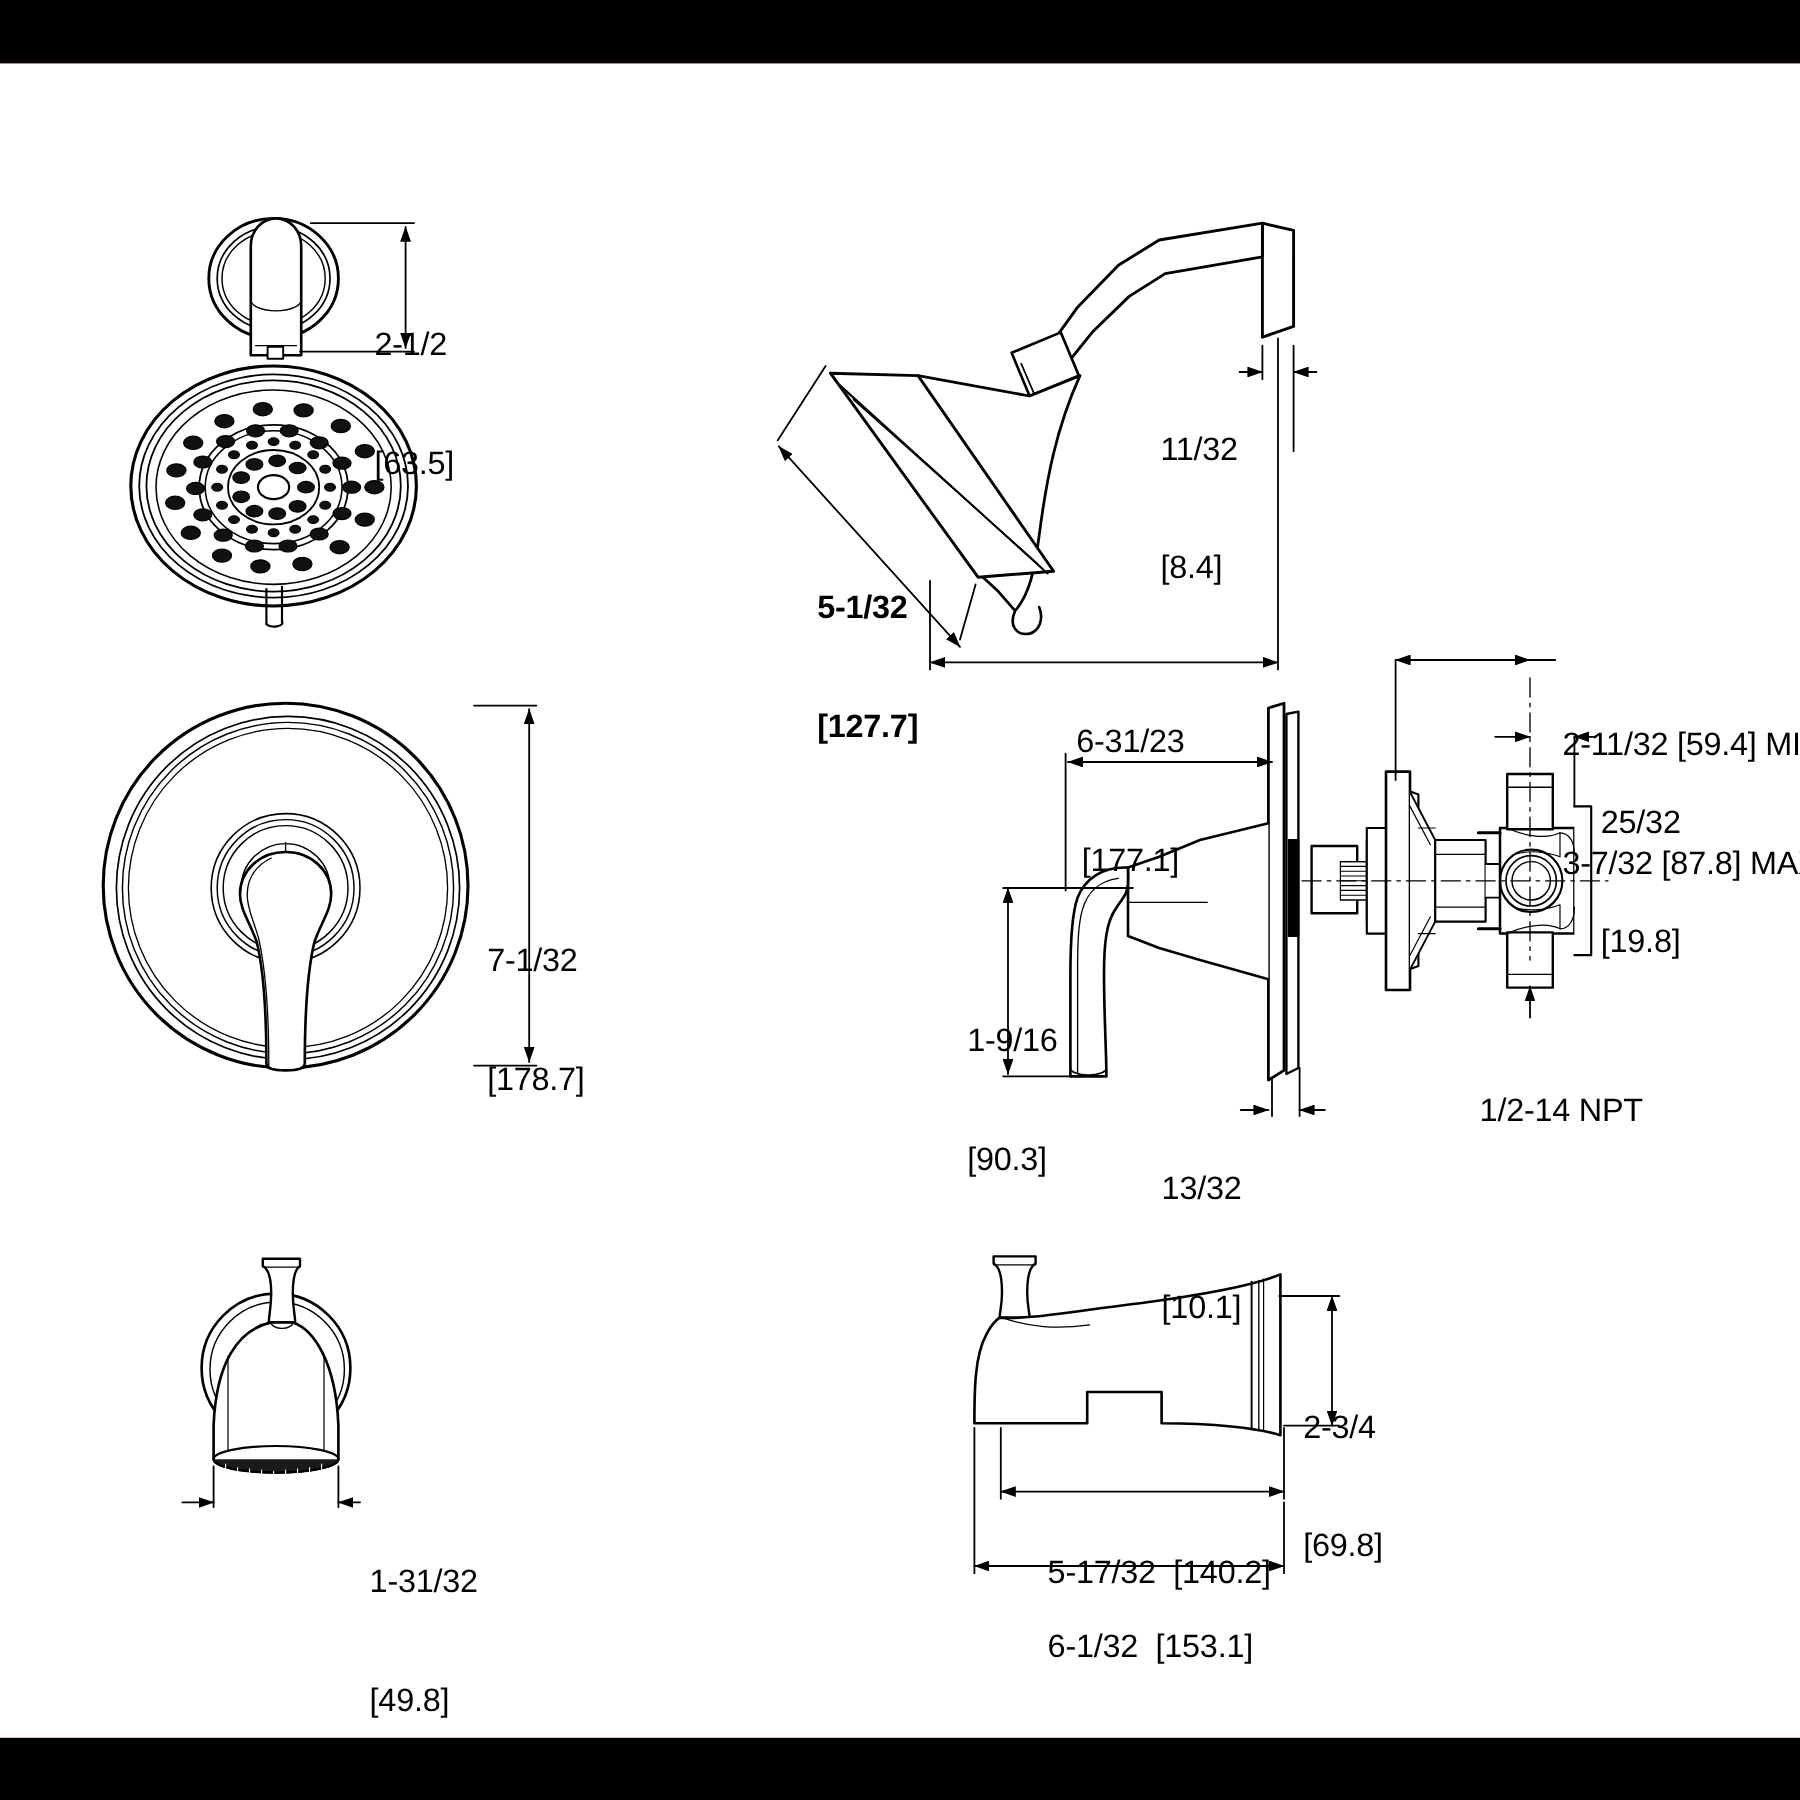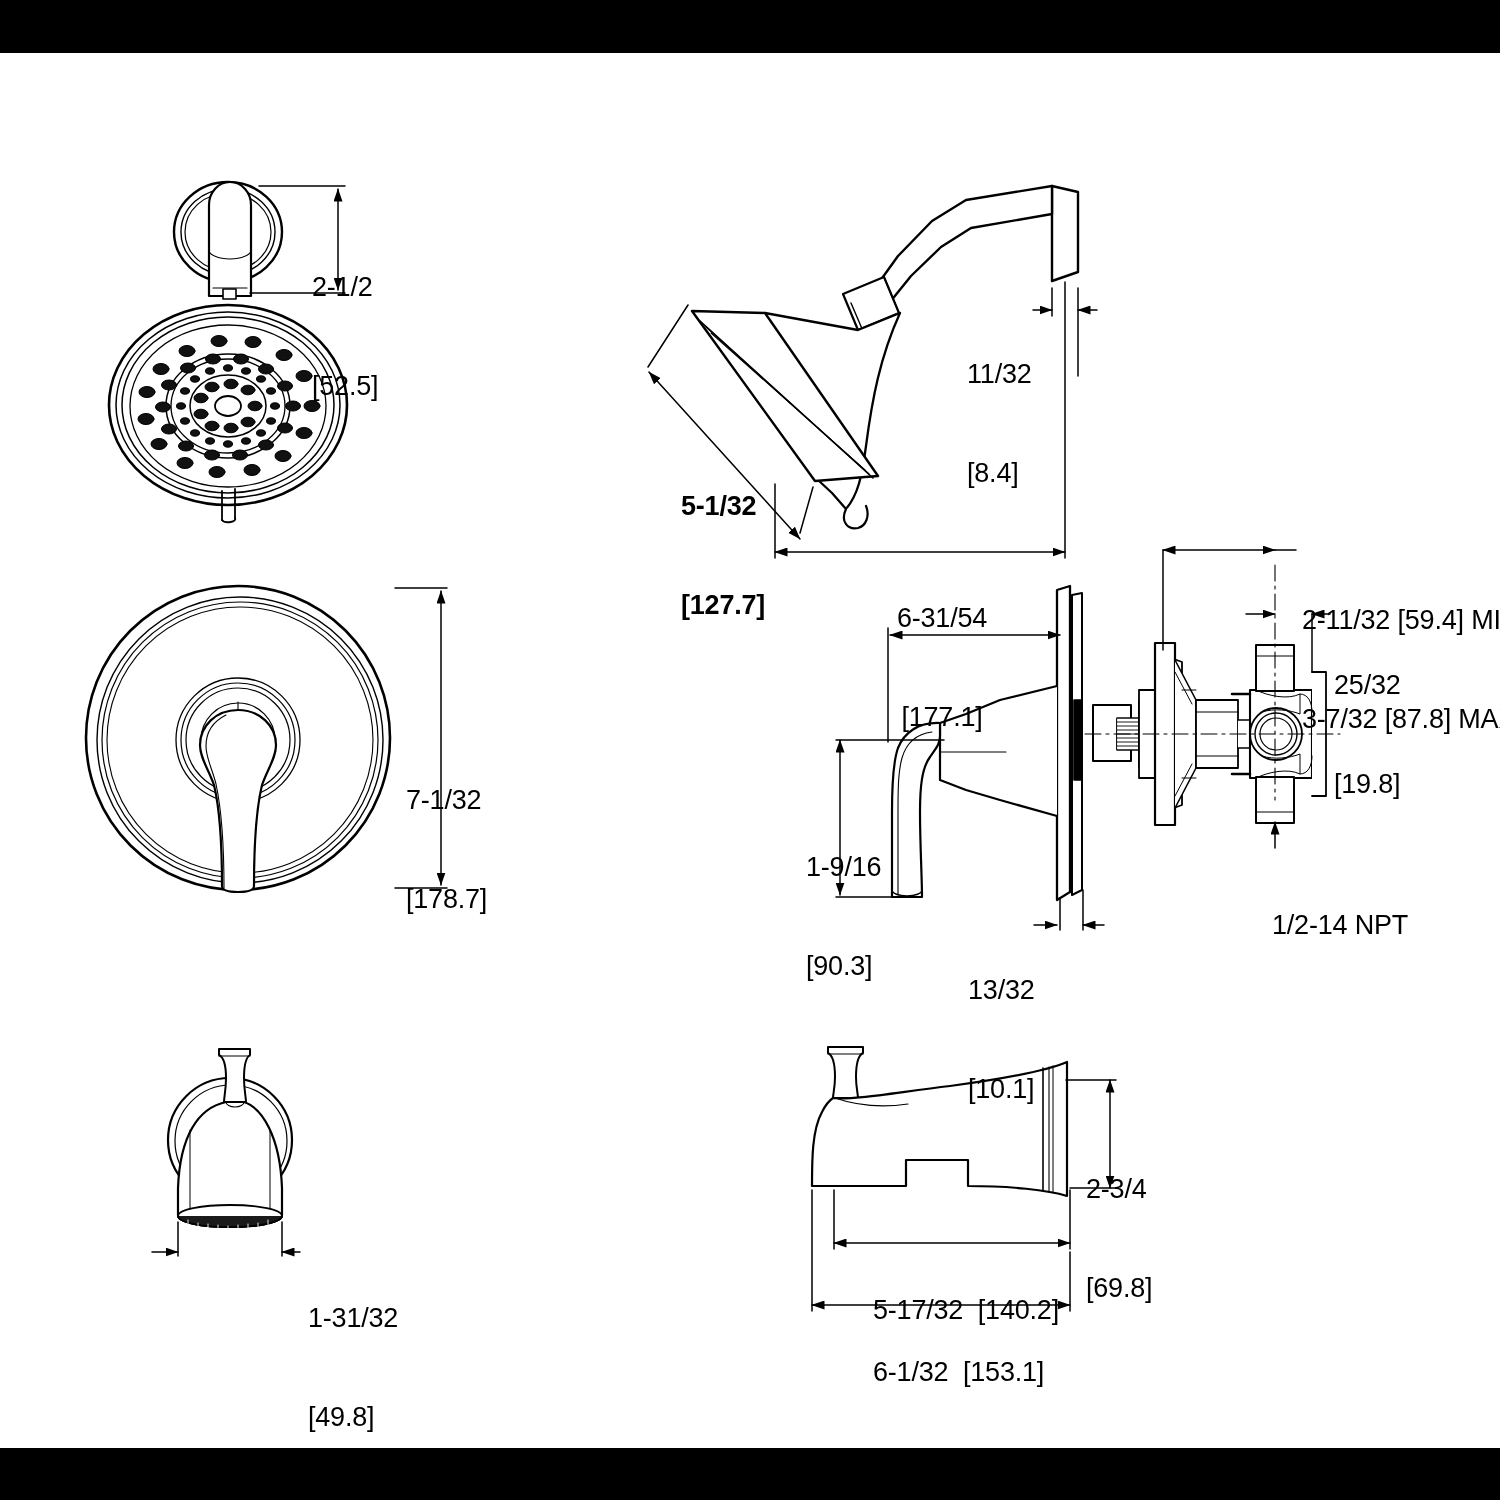--- a/index.html
+++ b/index.html
@@ -385,35 +385,35 @@
           <path d="M812,1190 L812,1311"></path>
           <path d="M1070,1252 L1070,1311"></path>
         </g>
       </g>
 
     </g>
   </svg>
 
   <div class="dimtext" style="left:312px; top:205px;">
     <div>2-1/2</div>
-    <div>[52.5]</div>
+    <div>[63.5]</div>
   </div>
 
   <div class="dimtext" style="left:967px; top:292px;">
     <div>11/32</div>
     <div>[8.4]</div>
   </div>
 
   <div class="dimtext" style="left:681px; top:424px;font-weight:bold;">
     <div>5-1/32</div>
     <div>[127.7]</div>
   </div>
 
   <div class="dimtext" style="left:872px; top:536px; text-align:center; width:140px;">
-    <div>6-31/54</div>
+    <div>6-31/23</div>
     <div>[177.1]</div>
   </div>
 
   <div class="dimtext" style="left:406px; top:718px;">
     <div>7-1/32</div>
     <div>[178.7]</div>
   </div>
 
 
   <div class="dimtext" style="left:806px; top:785px;">
@@ -429,21 +429,21 @@
   <div class="dimtext" style="left:1302px; top:538px;">
     <div>2-11/32 [59.4] MIN</div>
     <div>3-7/32 [87.8] MAX</div>
   </div>
 
   <div class="dimtext" style="left:1288px; top:603px;margin-left:46px;">
     <div>25/32</div>
     <div>[19.8]</div>
   </div>
 
-  <div class="dimtext" style="left:1233px; top:843px;margin-left:39px;">
+  <div class="dimtext" style="left:1233px; top:843px;">
     <div>1/2-14 NPT</div>
   </div>
 
   <div class="dimtext" style="left:308px; top:1236px;">
     <div>1-31/32</div>
     <div>[49.8]</div>
   </div>
 
   <div class="dimtext" style="left:1086px; top:1107px;">
     <div>2-3/4</div>

